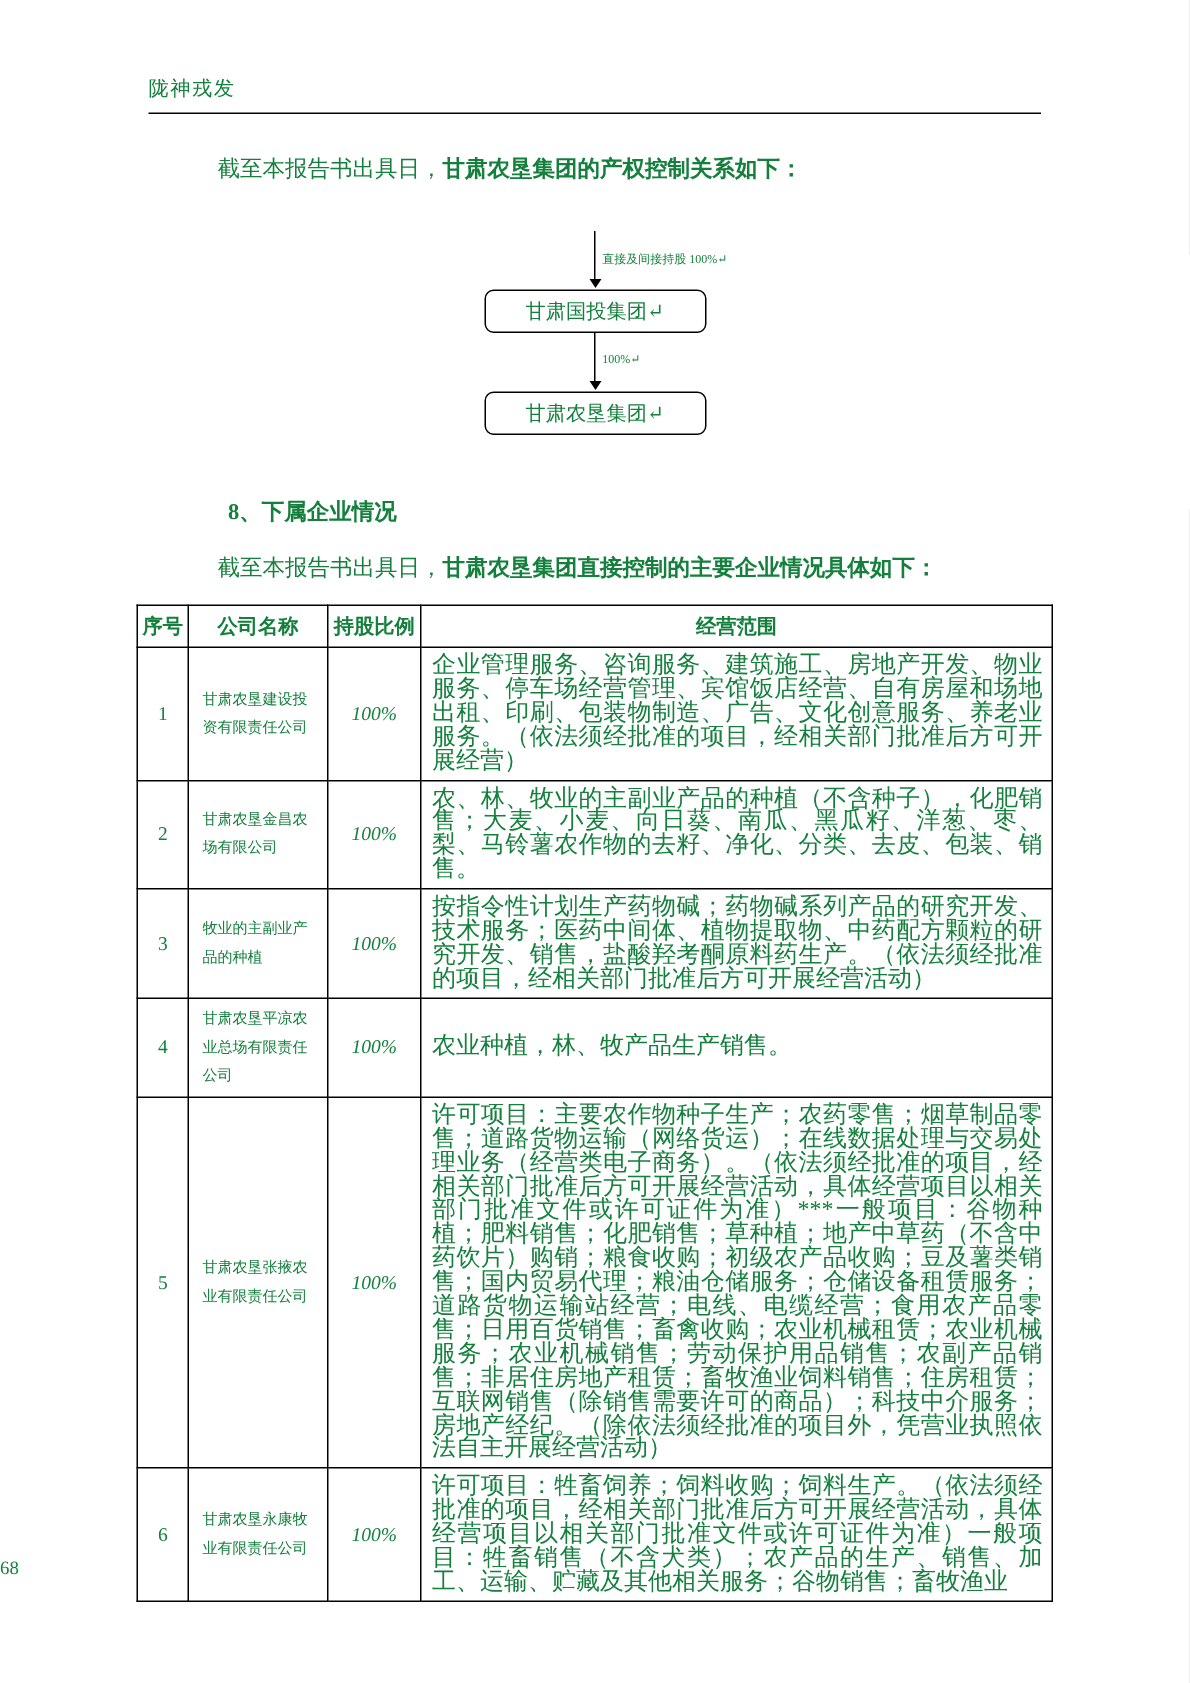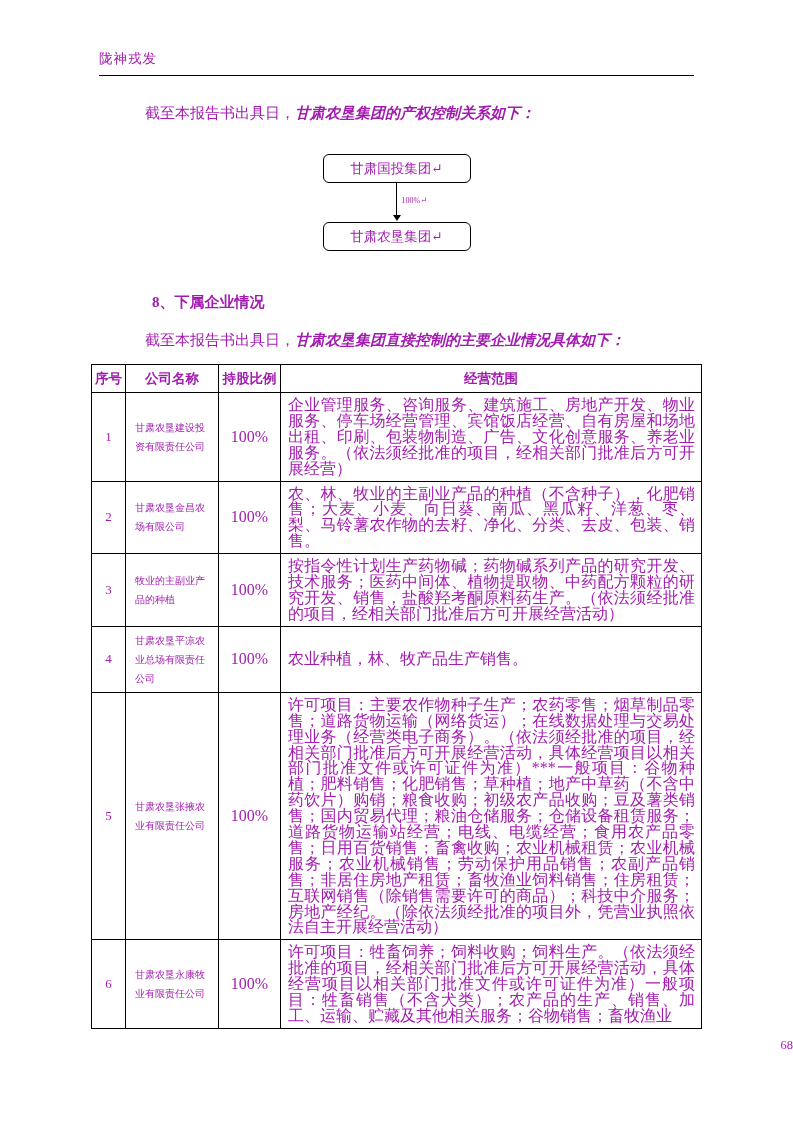--- a/index.html
+++ b/index.html
@@ -4,21 +4,21 @@
 <style>
   * { margin: 0; padding: 0; box-sizing: border-box; }
   html, body { background: #e8e8e8; }
   .page {
     position: relative;
     width: 793px;
     height: 1122px;
     margin: 0 auto;
     background: #ffffff;
     font-family: "Liberation Serif", "DejaVu Serif", serif;
-    color: #a21caf;
+    color: #15803d;
     overflow: hidden;
   }
   .content { margin: 0 91px; }
 
   
   .doc-header {
     display: flex;
     justify-content: space-between;
     align-items: flex-end;
     margin: 0 99px;
@@ -30,21 +30,21 @@
   .doc-header .right { font-size: 12.5px; }
 
   
   .para {
     margin-left: 24px;
     margin-right: 10px;
     text-indent: 2em;
     font-size: 15px;
     line-height: 22px;
   }
-  .para .emph { font-weight: bold; font-style: italic; }
+  .para .emph { font-weight: bold; }
   .para.first { margin-top: 26px; }
 
   
   .flowchart {
     margin-top: 30px;
     display: flex;
     flex-direction: column;
     align-items: center;
   }
   .fc-box {
@@ -103,55 +103,62 @@
   }
   table.subsidiaries th {
     font-size: 13.5px;
     font-weight: bold;
     padding: 5px 2px;
     text-align: center;
     line-height: 17px;
   }
   td.c-no    { text-align: center; font-size: 13px; width: 34px; }
   td.c-name  { font-size: 10px; line-height: 19px; padding: 4px 9px; text-align: left; }
-  td.c-ratio { text-align: center; font-size: 16px; }
+  td.c-ratio { text-align: center; font-size: 13px; font-style: italic; }
   td.c-scope {
     font-size: 16px;
     line-height: 15.9px;
     padding: 4px 6px 4px 7px;
     text-align: justify;
     vertical-align: middle;
   }
   col.no    { width: 34px; }
   col.name  { width: 93px; }
   col.ratio { width: 62px; }
 
   
   .doc-footer {
     position: absolute;
     left: 0; right: 0;
     top: 1038px;
-    text-align: right;
+    text-align: left;
     font-size: 12.5px;
   }
 </style>
 </head>
 <body>
 
 <div class="page">
 
   <div class="doc-header">
     <span class="left">陇神戎发</span>
   </div>
 
   <div class="content">
 
     <p class="para first"><span>截至本报告书出具日，</span><span class="emph">甘肃农垦集团的产权控制关系如下：</span></p>
 
     <div class="flowchart">
+      <div class="fc-connector">
+        <div class="fc-arrow">
+          <span class="fc-shaft"></span>
+            <span class="fc-head"></span>
+        </div>
+        <span class="fc-edge-label">直接及间接持股 100%↵</span>
+      </div>
       <div class="fc-box">甘肃国投集团↵</div>
       <div class="fc-connector">
         <div class="fc-arrow">
           <span class="fc-shaft"></span>
             <span class="fc-head"></span>
         </div>
         <span class="fc-edge-label">100%↵</span>
       </div>
       <div class="fc-box">甘肃农垦集团↵</div>
     </div>

